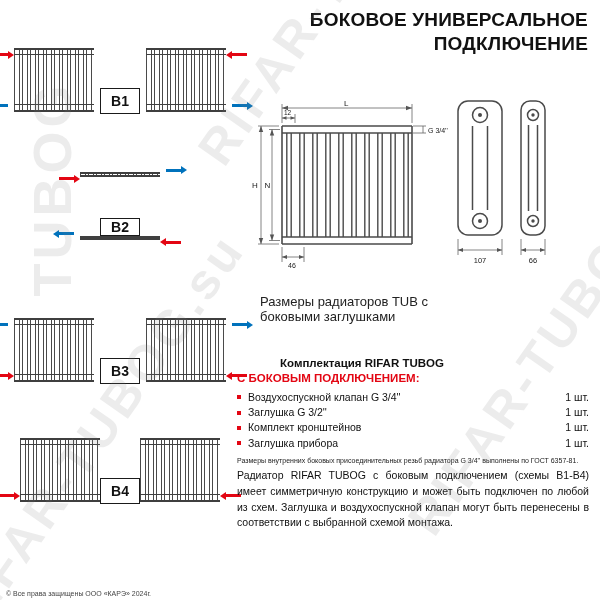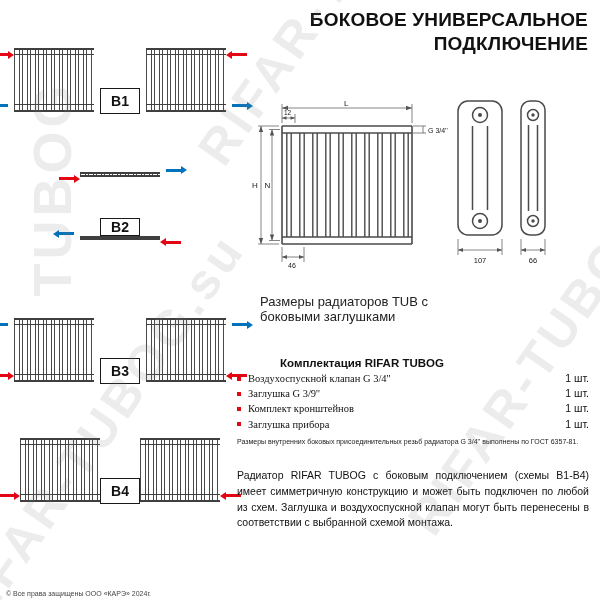--- a/index.html
+++ b/index.html
@@ -40,21 +40,21 @@
   svg text{font-family:"Liberation Sans",sans-serif;fill:#1a1a1a;}
   .drawing-caption{position:absolute;left:260px;top:278px;width:200px;
                    font-size:13px;color:#222;margin-top:16px;}
 
   
   .kit{position:absolute;left:237px;top:356px;width:352px;}
   .kit-heading{font-size:11.5px;font-weight:bold;line-height:1.3;padding-left:43px;}
   .kit-subheading{font-size:11.5px;font-weight:bold;color:#e30613;line-height:1.3;margin-bottom:4px;}
   .kit-item{display:flex;align-items:center;font-size:10.5px;line-height:1.45;}
   .bullet{width:4px;height:4px;background:#e30613;margin-right:7px;flex:0 0 auto;}
-  .kit-item-label{flex:1;font-family:Liberation Serif, serif;}
+  .kit-item-label{flex:1;}
   .kit-item-qty{margin-left:auto;}
   .kit-note{font-size:7px;color:#222;margin-top:5px;line-height:1.3;}
 
   
   .description{position:absolute;left:237px;top:468px;width:352px;
                font-size:10.5px;line-height:1.5;text-align:justify;}
   .description .bold-note{font-weight:bold;margin-top:9px;text-align:left;}
 
   
   .footer{position:absolute;left:6px;bottom:3px;font-size:7px;color:#444;}
@@ -226,29 +226,30 @@
         <polygon points="90,152 85,150 85,154"></polygon>
     </g>
     <text x="25" y="165" text-anchor="middle" font-size="7.5">107</text>
     <text x="78" y="165" text-anchor="middle" font-size="7.5">66</text>
   </svg>
 
   <div class="drawing-caption">Размеры радиаторов TUB с боковыми заглушками</div>
 
   <div class="kit">
     <div class="kit-heading">Комплектация RIFAR TUBOG</div>
+    <div class="kit-subheading">С БОКОВЫМ ПОДКЛЮЧЕНИЕМ:</div>
 
     <div class="kit-item">
       <span class="bullet"></span>
       <span class="kit-item-label">Воздухоспускной клапан G 3/4''</span>
       <span class="kit-item-qty">1 шт.</span>
     </div>
     <div class="kit-item">
       <span class="bullet"></span>
-      <span class="kit-item-label">Заглушка G 3/9''</span>
+      <span class="kit-item-label">Заглушка G 3/2''</span>
       <span class="kit-item-qty">1 шт.</span>
     </div>
     <div class="kit-item">
       <span class="bullet"></span>
       <span class="kit-item-label">Комплект кронштейнов</span>
       <span class="kit-item-qty">1 шт.</span>
     </div>
     <div class="kit-item">
       <span class="bullet"></span>
       <span class="kit-item-label">Заглушка прибора</span>

